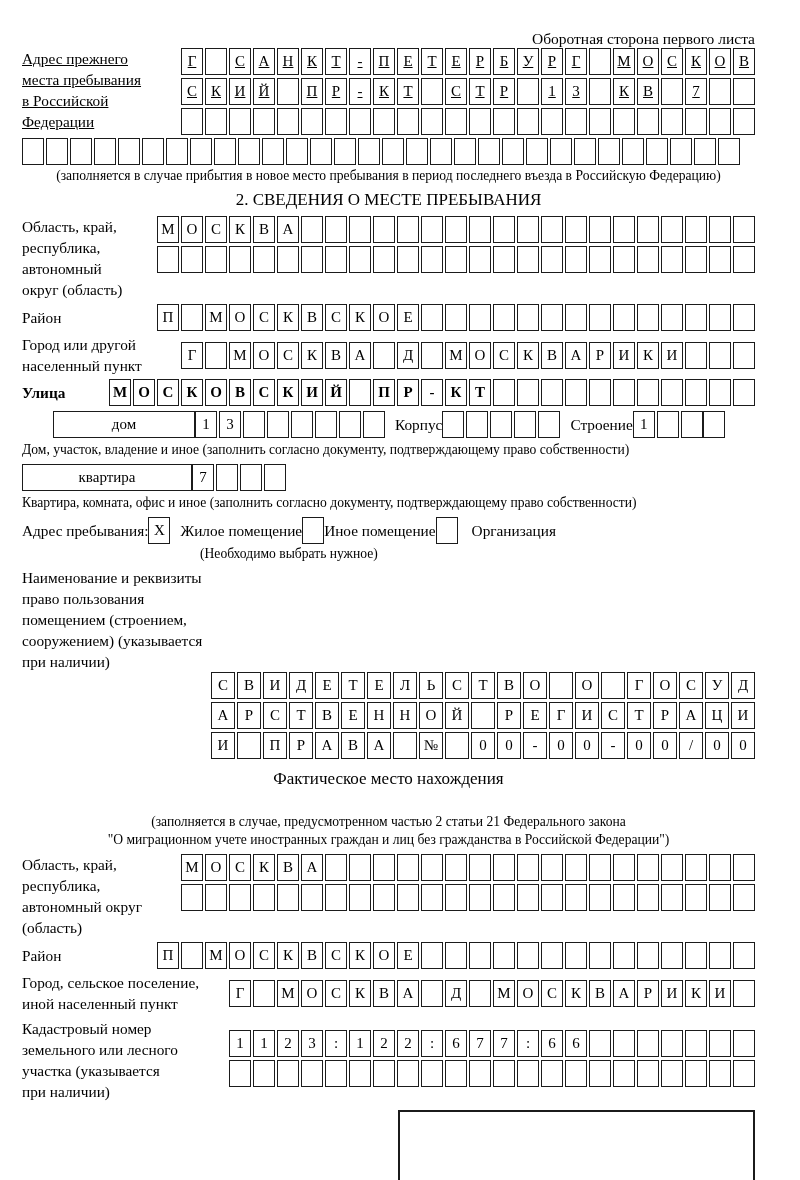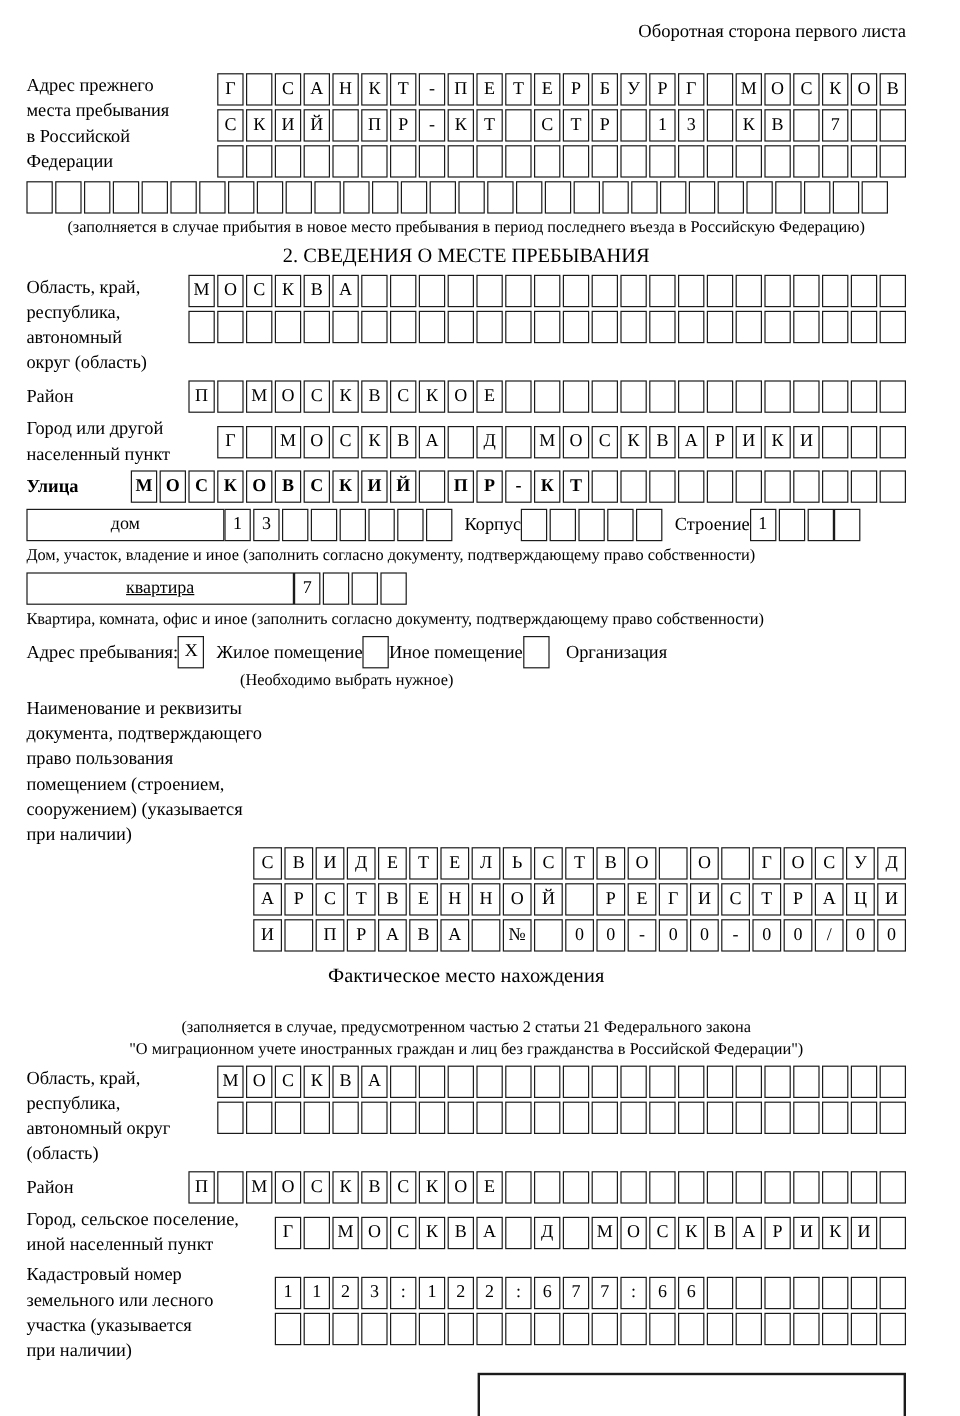--- a/index.html
+++ b/index.html
@@ -1,18 +1,18 @@
 <!DOCTYPE html>
 <html><head>
 <meta charset="utf-8">
 <style>
   * { margin:0; padding:0; box-sizing:border-box; }
   html,body { background:#fff; }
   body { width:800px; height:1180px; font-family:"Liberation Serif", serif; color:#000; }
-  .page { width:800px; height:1180px; padding:0 45px 6px 22px; overflow:hidden; }
+  .page { width:800px; height:1180px; padding:12px 45px 6px 22px; overflow:hidden; }
   .header-note { padding-top:18px; text-align:right; font-size:15.5px; }
 
   .block { display:flex; align-items:flex-start; margin-top:6px; }
   .block.vcenter { align-items:center; }
   .label-col { flex:none; font-size:15.3px; line-height:21px; }
   .rows-col { margin-left:auto; display:flex; flex-direction:column; gap:3px; }
 
   .cells { display:flex; gap:2px; margin-left:auto; width:max-content; }
   .cell { flex:none; width:22px; height:27px; border:1.6px solid #1b1b1b;
           display:inline-flex; align-items:center; justify-content:center;
@@ -21,38 +21,38 @@
   .fullrow { margin-top:3px; }
 
   .note { font-size:13.6px; line-height:18px; }
   .center { text-align:center; }
   .sec-title { font-weight:normal; text-align:center; font-size:17px; margin-top:5px; }
 
   .inline-row { display:flex; align-items:center; margin-top:5px; }
   .inline-row .cells { margin-left:0; }
   .rect-label { flex:none; border:1.6px solid #1b1b1b; height:27px; display:flex;
                 align-items:center; justify-content:center; font-size:15px; }
-  .w165 { width:165px; } .w195 { width:223px;text-decoration:underline; }
+  .w165 { width:142px;margin-left:31px; } .w195 { width:170px; }
   .ml6{margin-left:6px} .ml8{margin-left:8px} .ml10{margin-left:10px}
   .ml12{} .ml14{margin-left:14px} .ml16{margin-left:16px}
   .lbl { font-size:15.3px; }
 
   .pick-note { font-size:13.6px; padding-left:178px; margin-top:2px; }
   .pt12 { padding-top:12px; }
 
   .stamp { width:357px; height:175px; border:2px solid #1b1b1b; margin:8px 0 0 auto; }
 </style>
 </head>
 <body>
 
 <div class="page">
 
   <div class="header-note">Оборотная сторона первого листа</div>
 
-  <div class="block" style="margin-top:25px;">
+  <div class="block" style="margin-top:0;text-decoration:underline;">
     <div class="label-col">
       <div>Адрес прежнего</div>
       <div>места пребывания</div>
       <div>в Российской</div>
       <div>Федерации</div>
     </div>
     <div class="rows-col">
       <div class="cells">
           <span class="cell">Г</span>
           <span class="cell"></span>
@@ -387,21 +387,20 @@
     <div class="cells ml16">
         <span class="cell"></span>
       </div>
     <span class="lbl ml14">Организация</span>
   </div>
   <div class="pick-note">(Необходимо выбрать нужное)</div>
 
   <div class="block" style="margin-top:5px;flex-direction:column;">
     <div class="label-col">
       <div>Наименование и реквизиты</div>
-      <div>документа, подтверждающего</div>
       <div>право пользования</div>
       <div>помещением (строением,</div>
       <div>сооружением) (указывается</div>
       <div>при наличии)</div>
     </div>
     <div class="rows-col">
       <div class="cells wide">
           <span class="cell">С</span>
           <span class="cell">В</span>
           <span class="cell">И</span>

